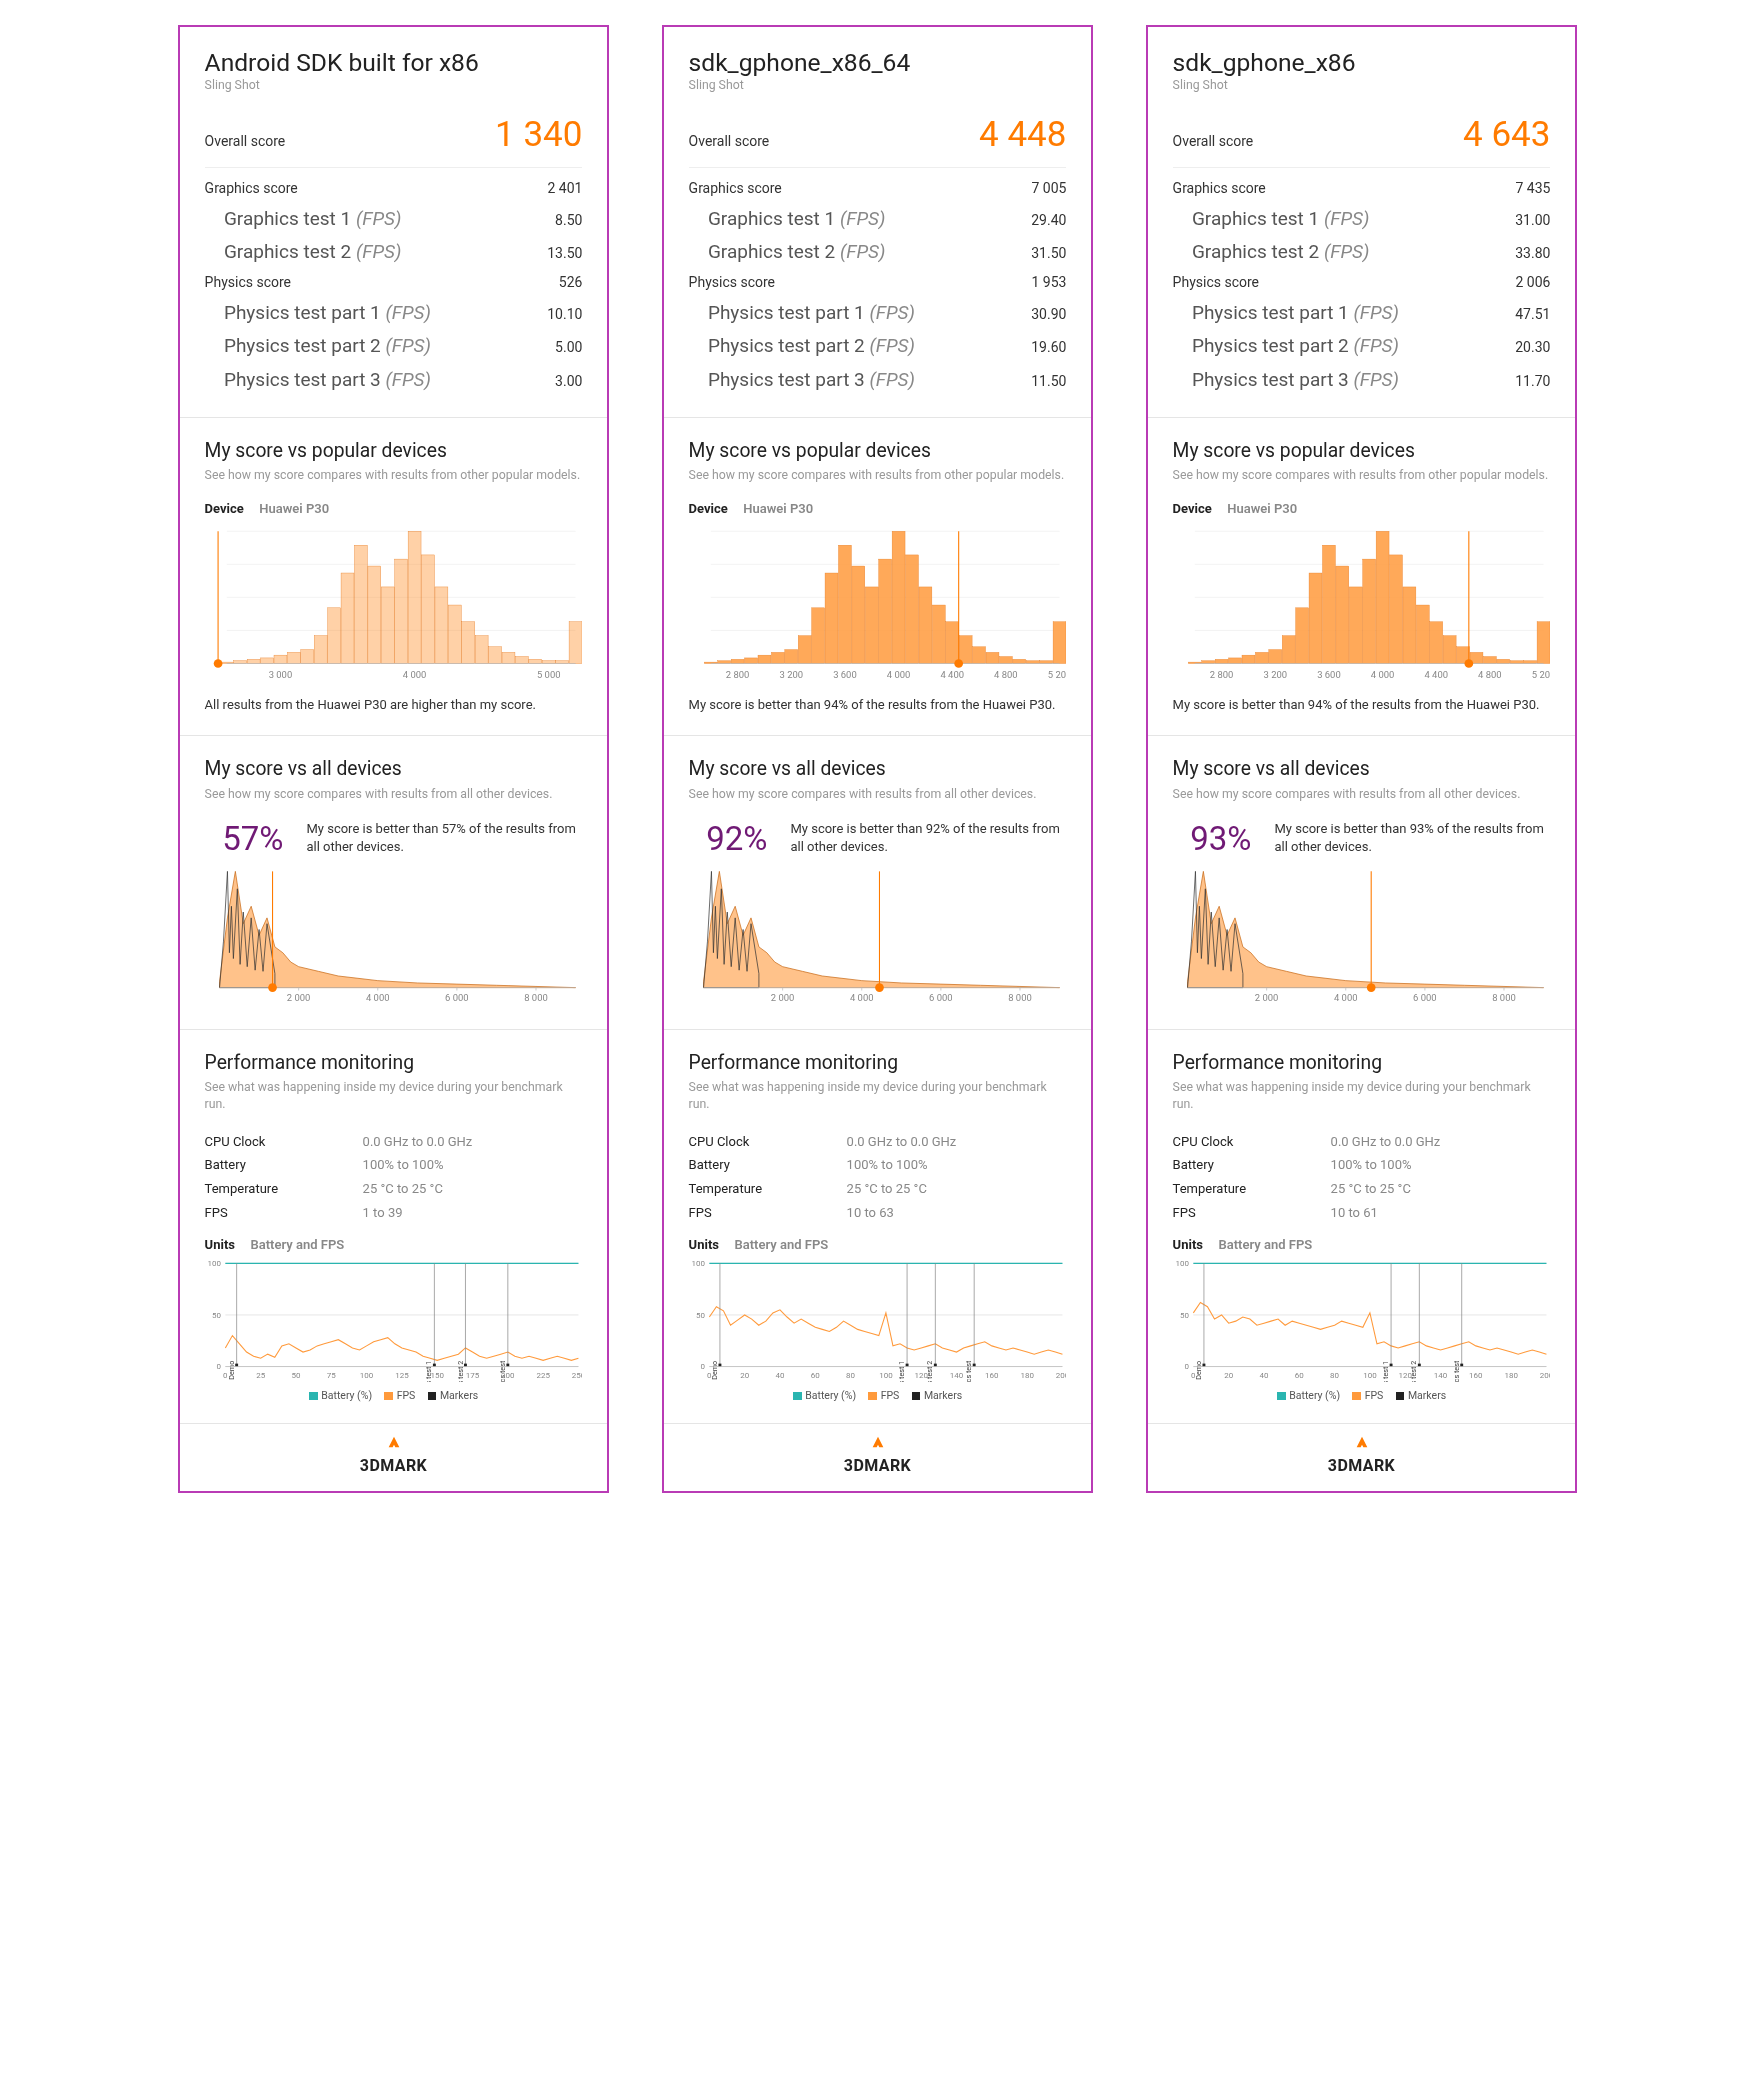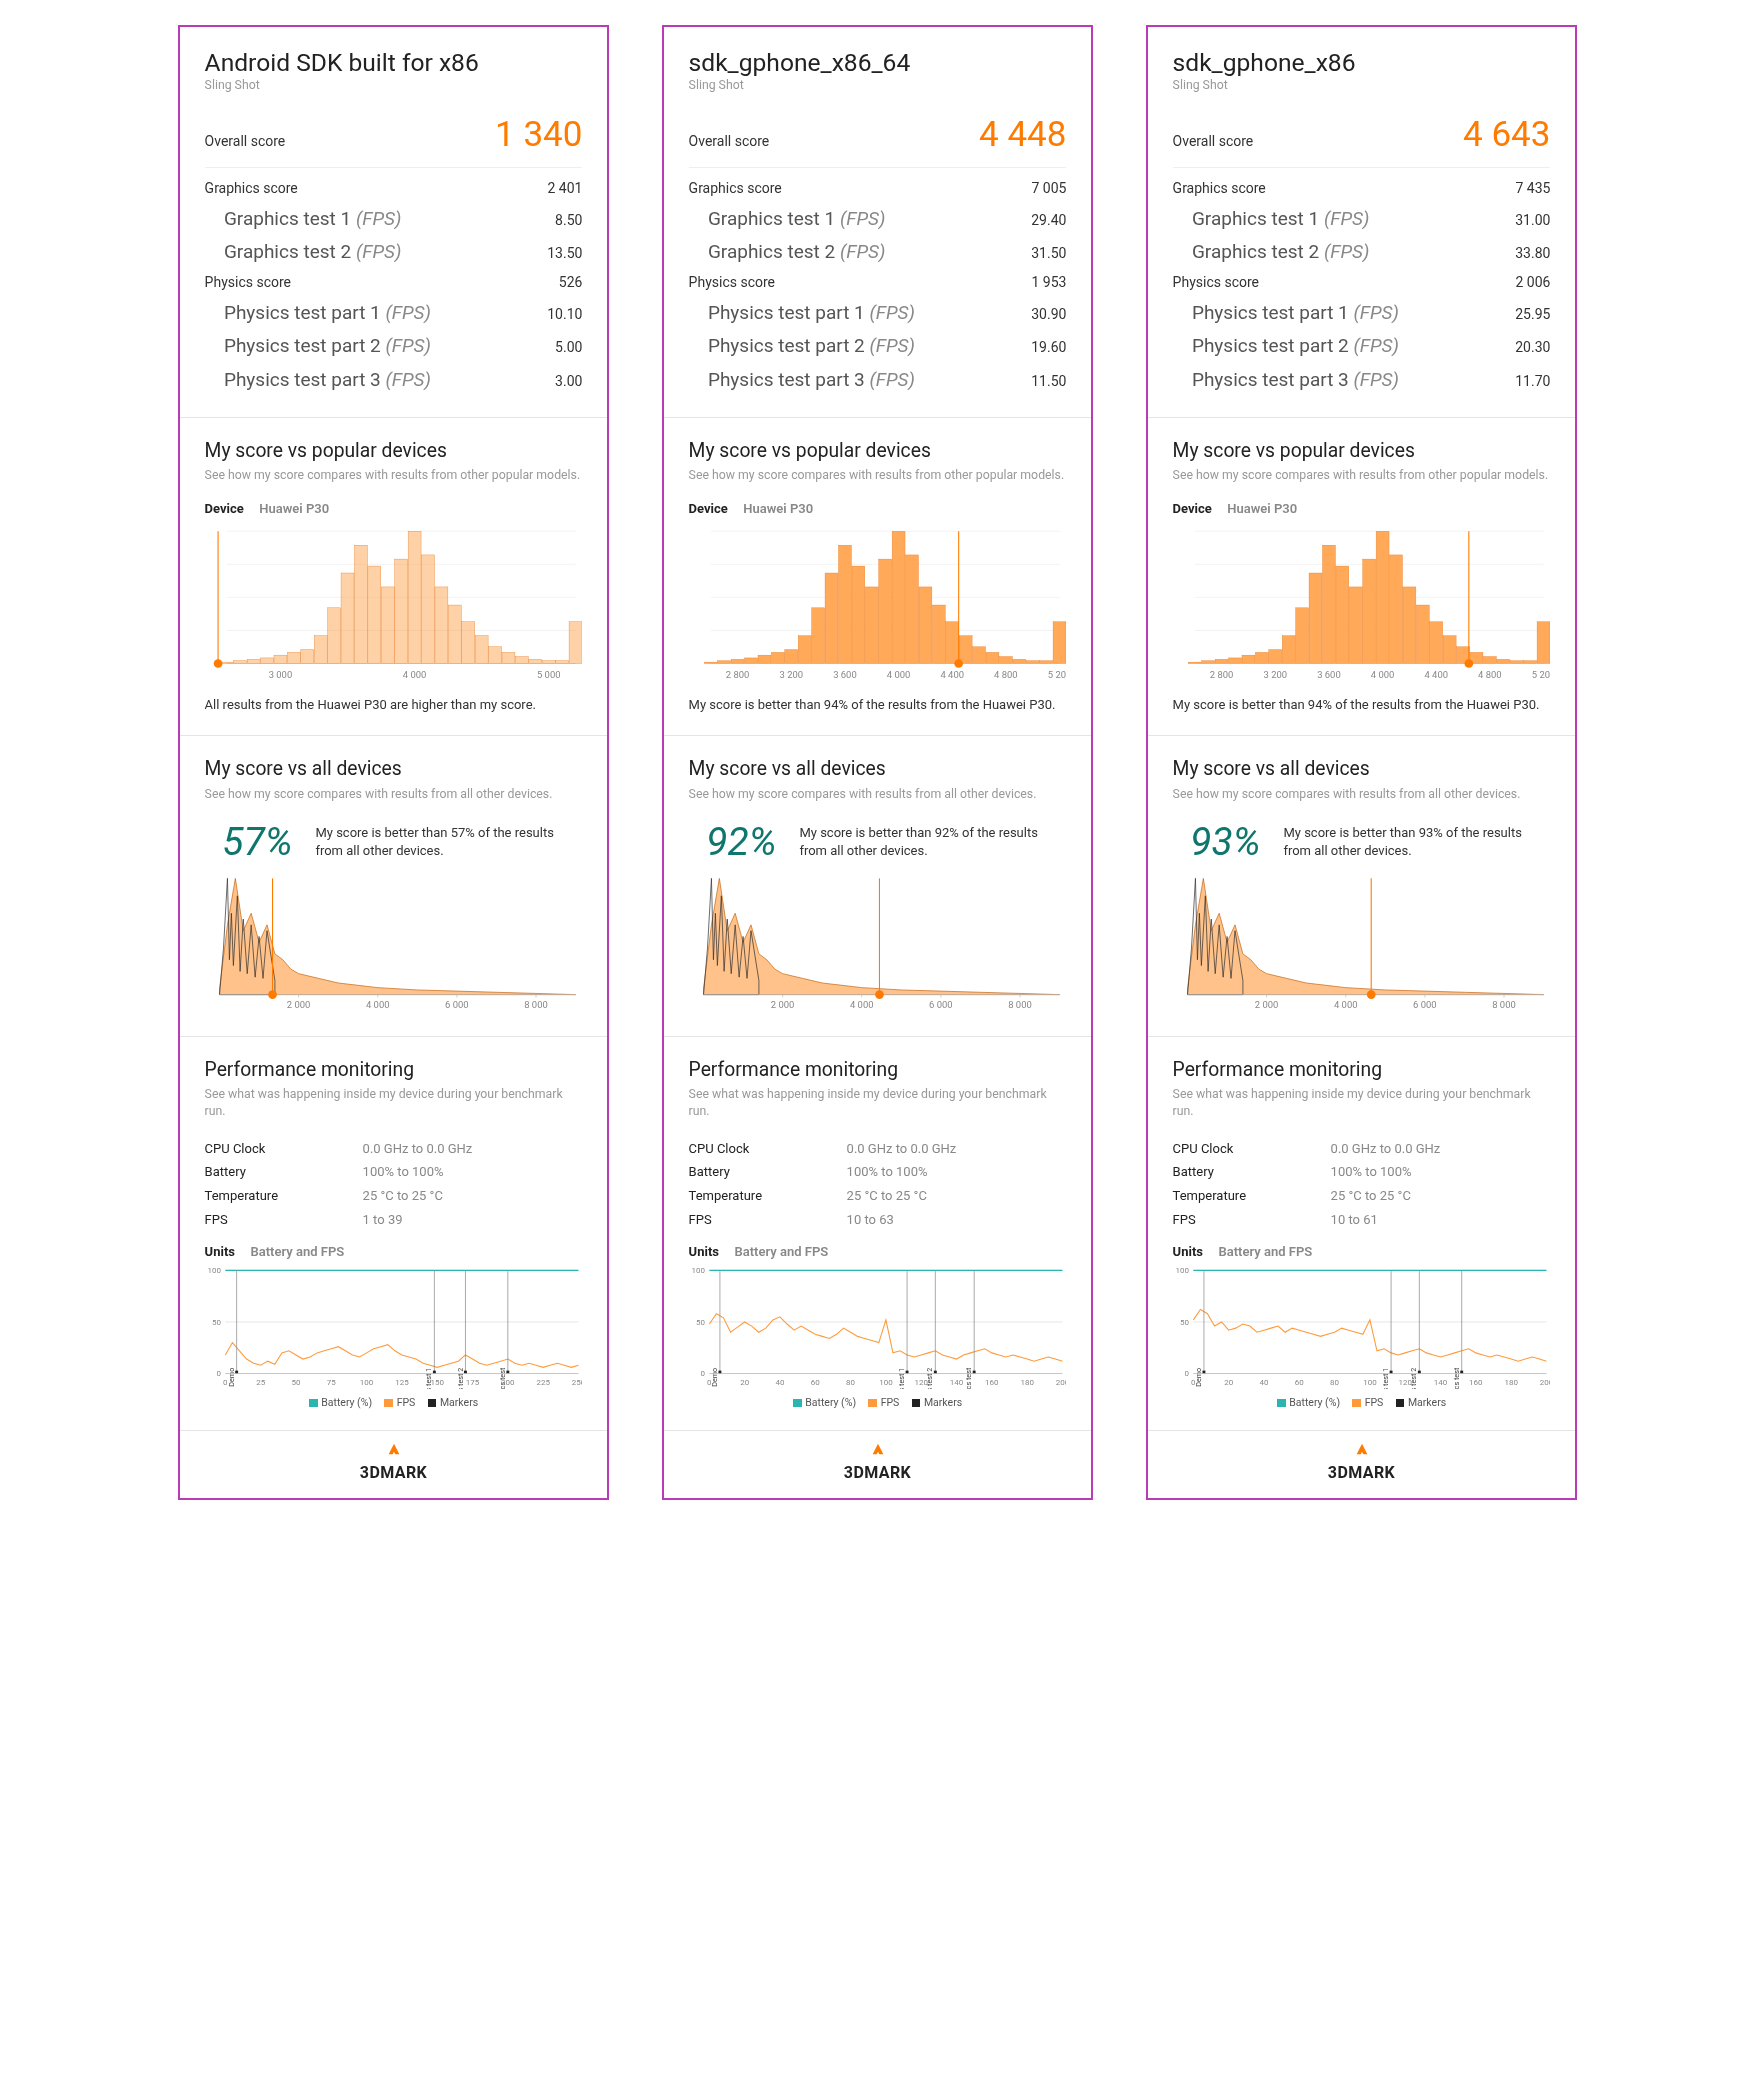--- a/index.html
+++ b/index.html
@@ -20,21 +20,21 @@
 .score-value.big { font-size: 35px; color: #ff7b00; font-weight: 400; }
 .score-value.num { font-variant-numeric: tabular-nums; }
 .h2 { font-size: 19.3px; font-weight: 400; color: #222; margin-bottom: 5.3px; }
 .desc { font-size: 12.3px; color: #999; margin-bottom: 16px; line-height: 1.4; }
 .device-row { font-size: 13px; margin-bottom: 8.8px; }
 .device-row .dl { font-weight: 700; color: #222; margin-right: 12.3px; text-align: center; }
 .device-row .dn { color: #888; font-weight: 600; }
 .chart-holder { width: 100%; }
 .caption { font-size: 13px; color: #333; margin-top: 8.8px; line-height: 1.4; }
 .percent-row { display: flex; align-items: center; gap: 23px; margin-bottom: 8.8px; }
-.percent { font-size: 39px; color: #0f766e; font-weight: 400; padding-left: 17.6px; font-style: italic; }
+.percent { font-size: 33px; color: #701a75; font-weight: 400; padding-left: 17.6px; }
 .percent-desc { font-size: 13px; color: #333; line-height: 1.4; }
 .perf-row { display: flex; padding: 4.4px 0; font-size: 13px; }
 .perf-label { width: 158px; color: #222; }
 .perf-val { color: #888; }
 .units-row { font-size: 13px; margin: 12.3px 0 7px; }
 .units-row .ul { font-weight: 700; color: #222; margin-right: 12.3px; }
 .units-row .uv { color: #888; font-weight: 600; }
 .legend { font-size: 10.5px; color: #555; margin-top: 3.5px; display: flex; gap: 12.3px; justify-content: center; align-items: flex-end; }
 .lg-sw { display:inline-block; width:8.8px; height:8.8px; vertical-align:middle; margin-right:3.5px; }
 .brand { text-align: center; padding: 10.5px 0 16px; }
@@ -439,21 +439,21 @@
     <div class="score-row">
       <span class="score-label sub"><span>Graphics test 2</span> <span class="fps">(FPS)</span></span>
       <span class="score-value num">33.80</span>
     </div>
     <div class="score-row">
       <span class="score-label main">Physics score</span>
       <span class="score-value num">2 006</span>
     </div>
     <div class="score-row">
       <span class="score-label sub"><span>Physics test part 1</span> <span class="fps">(FPS)</span></span>
-      <span class="score-value num">25.95</span>
+      <span class="score-value num">47.51</span>
     </div>
     <div class="score-row">
       <span class="score-label sub"><span>Physics test part 2</span> <span class="fps">(FPS)</span></span>
       <span class="score-value num">20.30</span>
     </div>
     <div class="score-row">
       <span class="score-label sub"><span>Physics test part 3</span> <span class="fps">(FPS)</span></span>
       <span class="score-value num">11.70</span>
     </div>
   </div>

